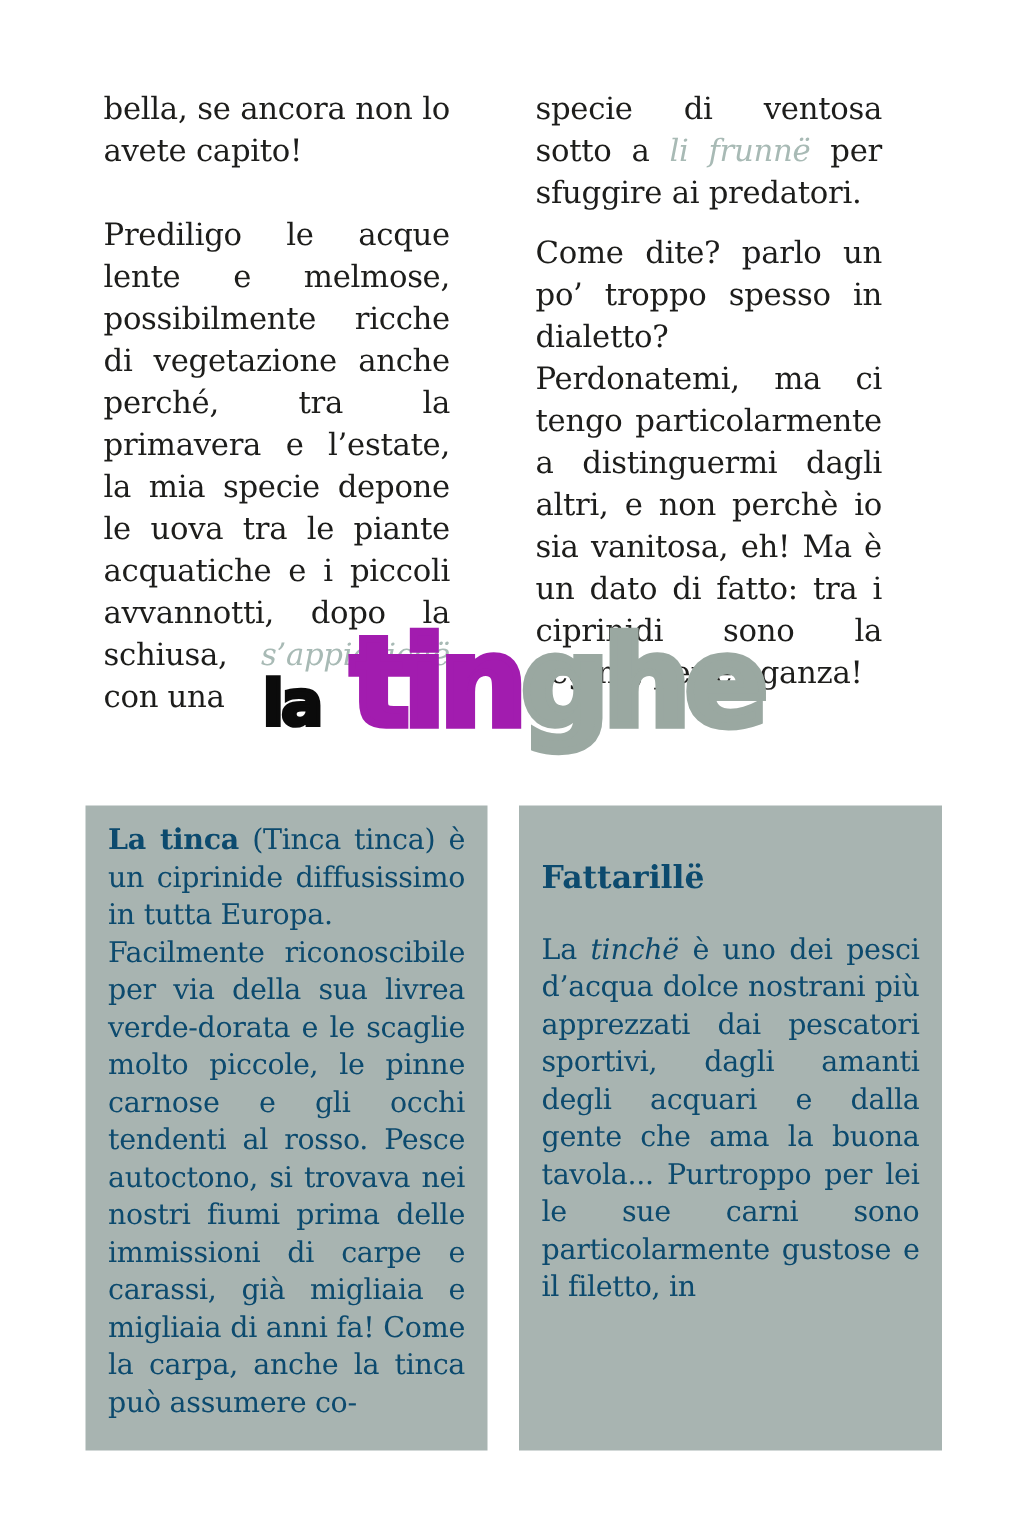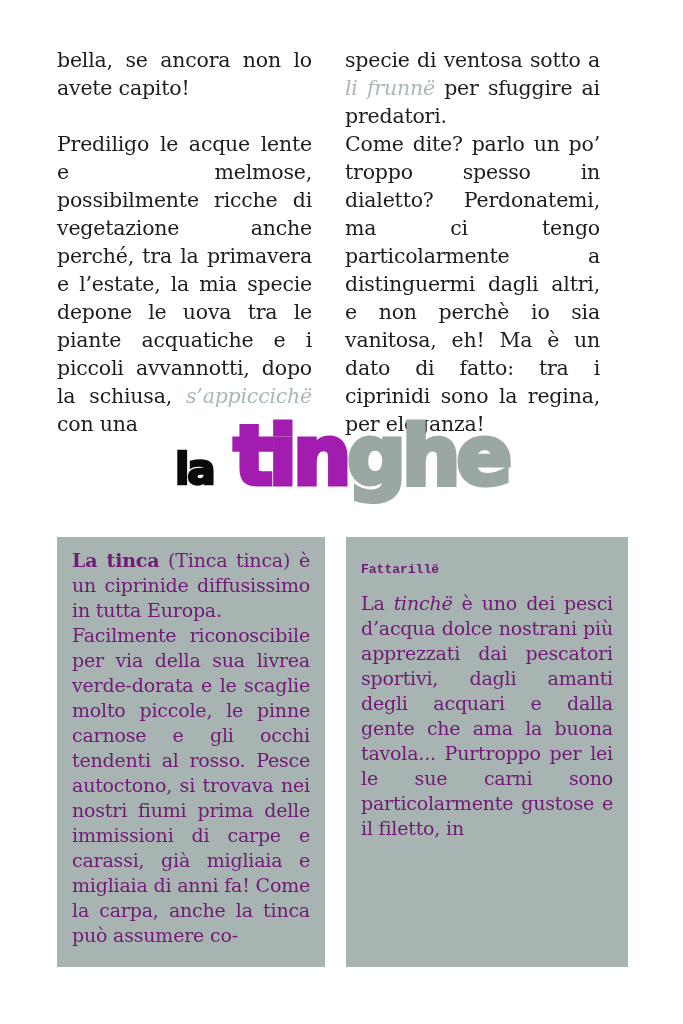--- a/index.html
+++ b/index.html
@@ -8,21 +8,21 @@
     background:#ffffff;color:#1d1d1b;
     font-family:"DejaVu Serif", serif;
   }
   
   .intro{
     position:absolute;left:57px;top:46px;width:543px;
     display:flex;gap:33px;
   }
   .intro .col{width:255px;}
   .intro p{
-    margin:0;font-size:20.5px;line-height:28px;
+    margin:12px;font-size:20.5px;line-height:28px;
     text-align:justify;letter-spacing:-0.2px;
   }
   .intro p.gap{margin-top:28px;}
   .dialect{color:#a8bab5;font-style:italic;}
   
   .logo{
     position:absolute;left:0;top:408px;width:683px;
     display:flex;justify-content:center;align-items:baseline;gap:20px;
     font-family:"DejaVu Sans", sans-serif;font-weight:bold;
     user-select:none;
@@ -34,31 +34,31 @@
   .logo-word{font-size:82px;letter-spacing:-4px;}
   .logo-word span{-webkit-text-stroke:5px currentColor;}
   .logo-black{color:#a21caf;}
   .logo-gray{color:#9aa8a1;margin-top:40px;}
   
   .infoboxes{
     position:absolute;left:57px;top:537px;width:571px;
     display:flex;gap:21px;
   }
   .box{
-    background:#a8b4b1;color:#701a75;height:430px;
+    background:#a8b4b1;color:#0c4a6e;height:430px;
     box-sizing:border-box;padding:11px 15px 0 15px;overflow:hidden;
   }
   .box-left{width:268px;}
   .box-right{width:282px;}
   .box p{
     margin:0;font-size:19px;line-height:25px;
     text-align:justify;letter-spacing:-0.2px;
   }
   .box h3{
-    margin:9px 0;font-size:13px;line-height:25px;font-weight:bold;font-family:Liberation Mono, monospace;
+    margin:24px 0;font-size:21px;line-height:25px;font-weight:bold;
   }
   .box .it{font-style:italic;margin-top:43px;}
   .box b{font-weight:bold;}
 </style>
 </head>
 <body>
 
 <main>
 
   <section class="intro">

